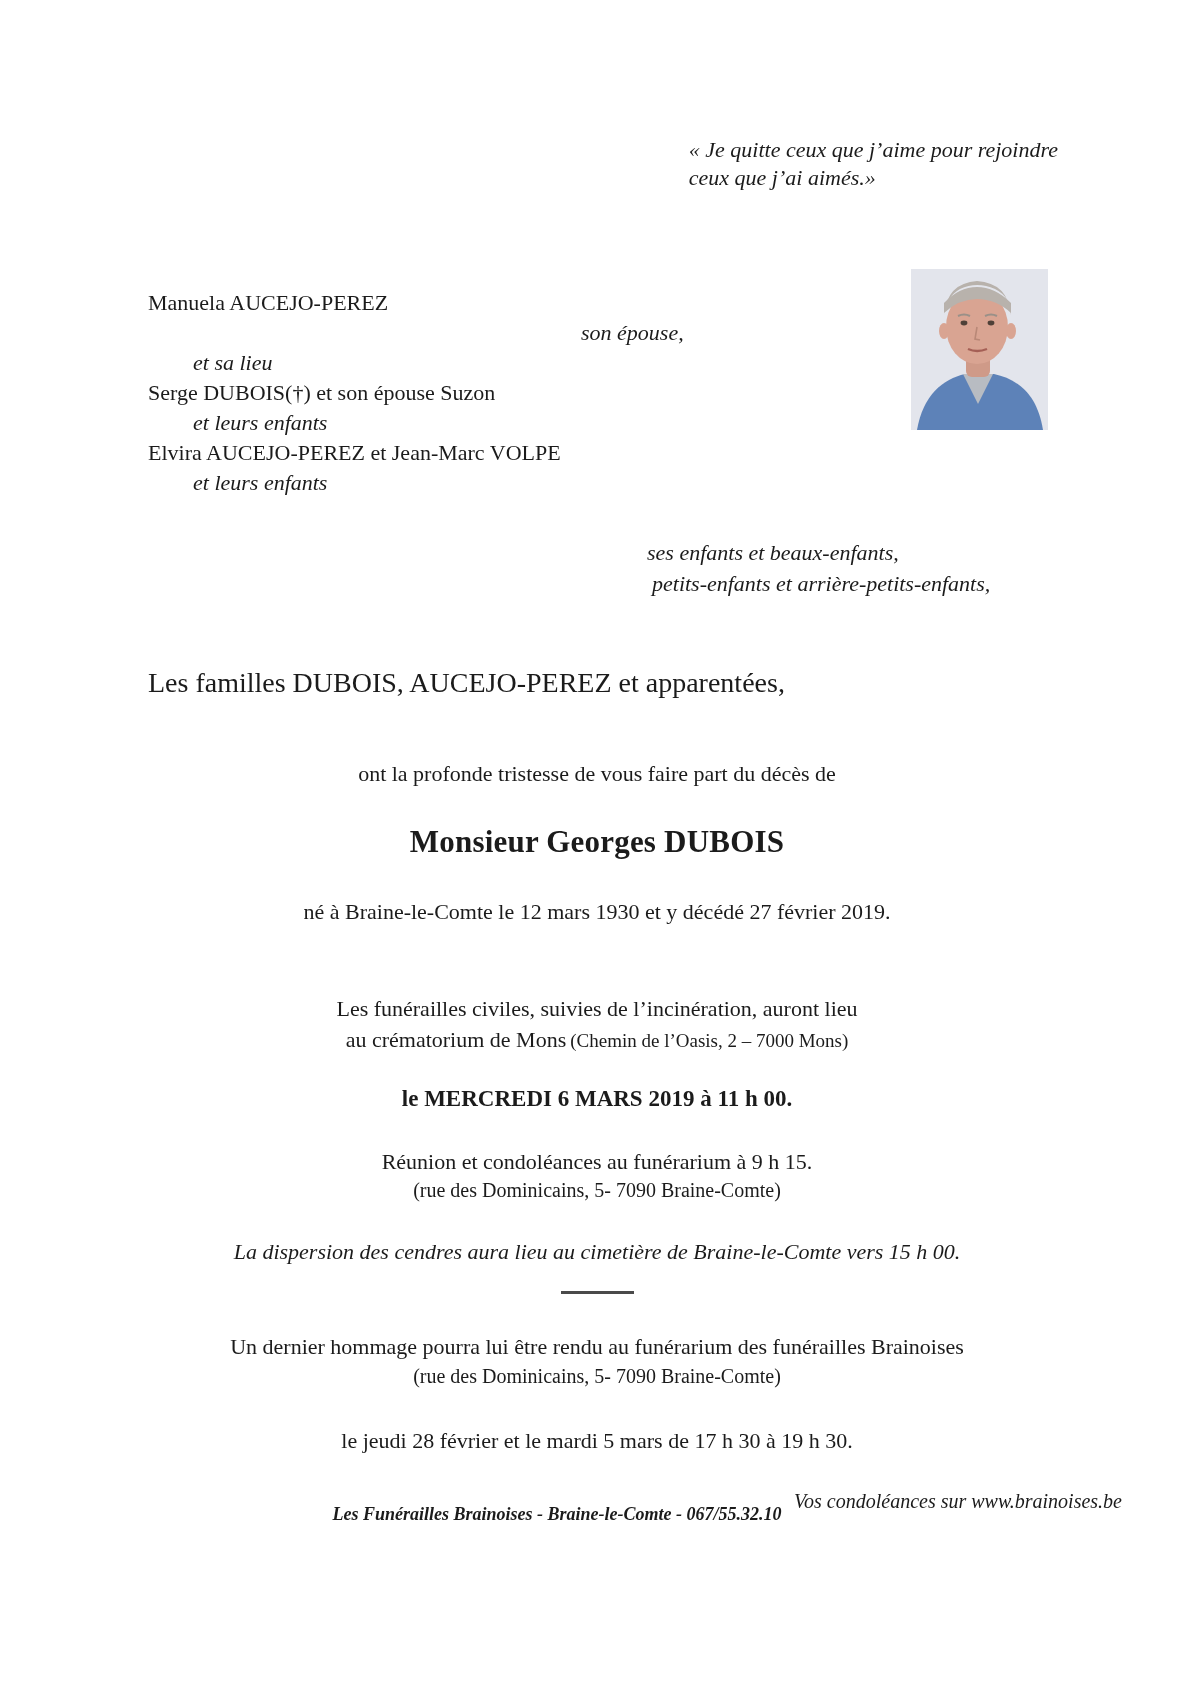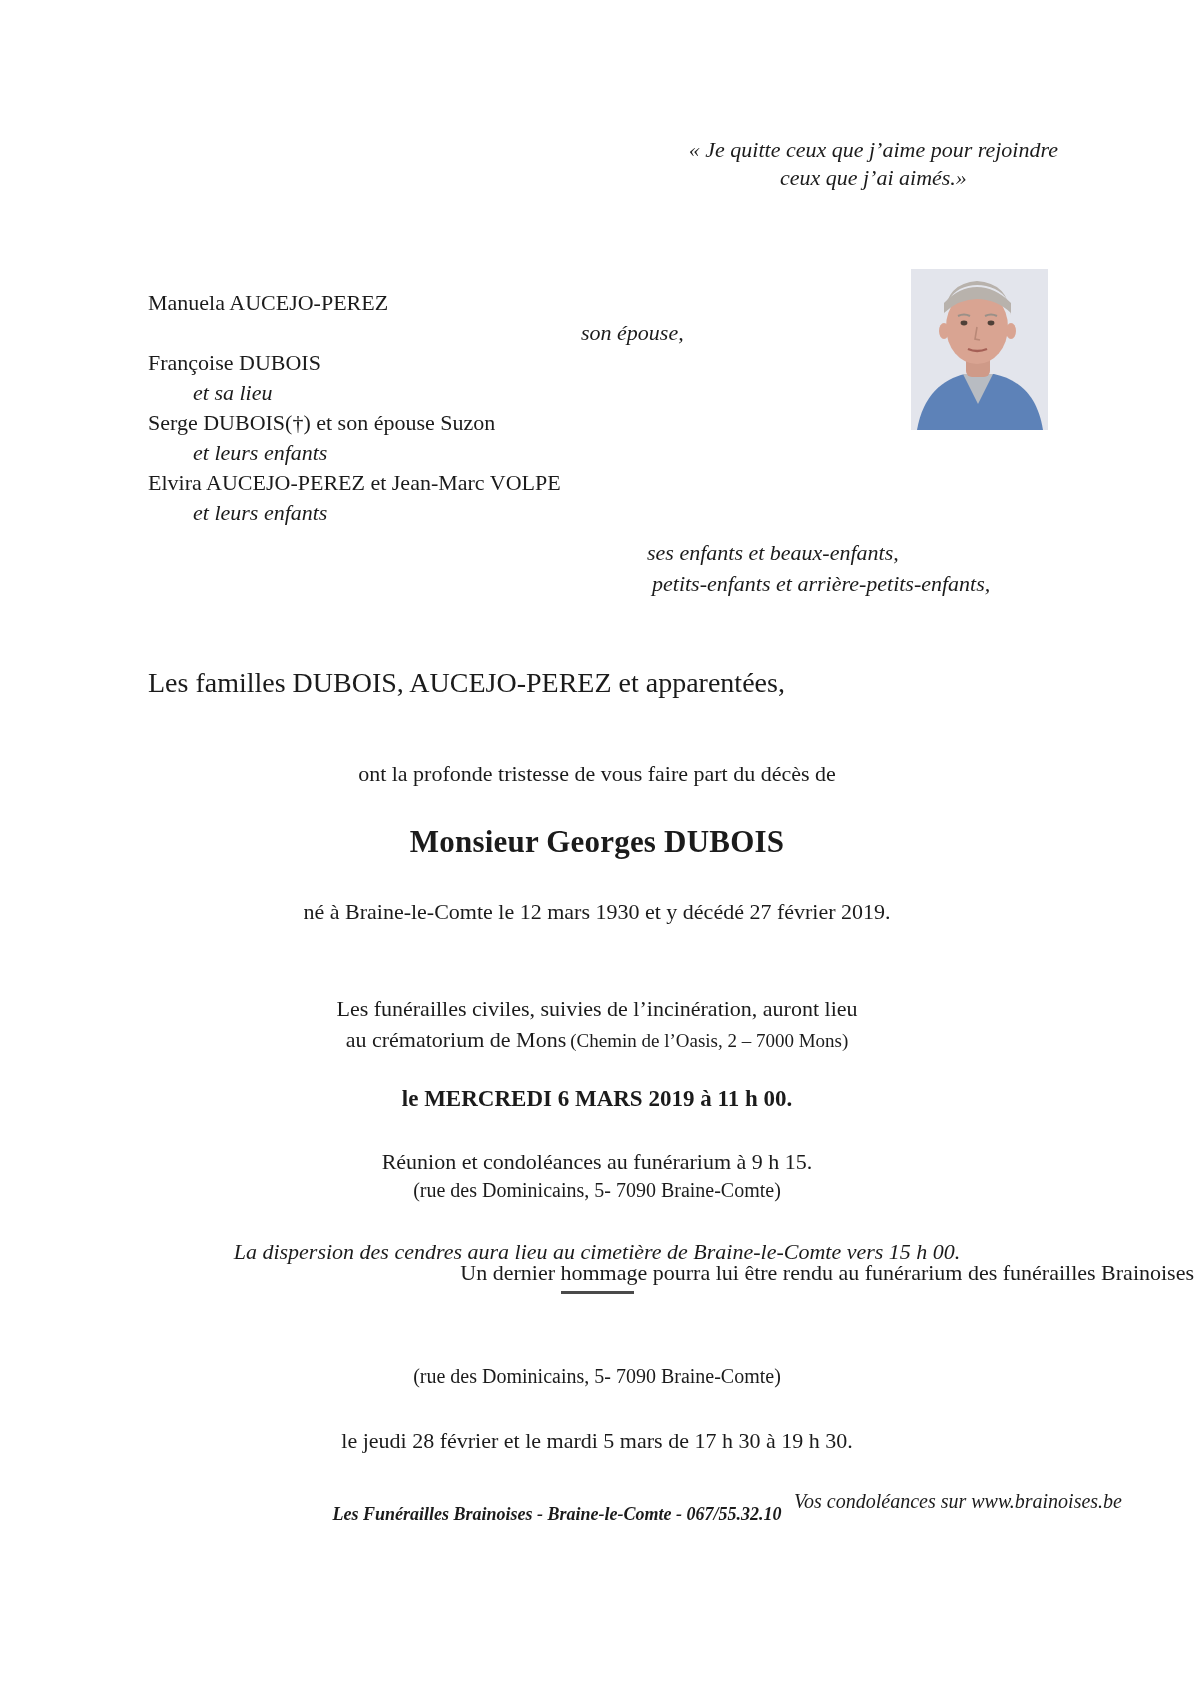--- a/index.html
+++ b/index.html
@@ -1,41 +1,41 @@
 <!DOCTYPE html>
 <html><head>
 <meta charset="utf-8">
 <style>
   html,body { margin:0; padding:0; background:#ffffff; }
   .page {
     position:relative; width:1194px; height:1686px; background:#ffffff;
     font-family:"Liberation Serif", serif; color:#1b1b1b; overflow:hidden;
   }
   .abs { position:absolute; }
-  .quote { top:136px; right:136px; text-align:center; font-style:italic; font-size:22px; line-height:28px; }
+  .quote { top:136px; right:136px; text-align:left; font-style:italic; font-size:22px; line-height:28px; }
   .photo { top:269px; left:911px; width:137px; height:161px; }
   .photo svg { display:block; width:100%; height:100%; }
   .names { top:288px; left:148px; font-size:22px; line-height:30px; }
   .names .rel { font-style:italic; padding-left:433px; }
   .names .ind { font-style:italic; padding-left:45px; }
   .relations { top:537px; left:647px; font-style:italic; font-size:22px; line-height:31px; }
   .relations .r2 { margin-left:5px; }
   .familles { top:667px; left:148px; font-size:28px; }
   .center { left:0; width:100%; text-align:center; }
   .intro { top:761px; font-size:22px; }
   .deceased { top:824px; font-size:31px; font-weight:bold; letter-spacing:0.2px; }
   .life { top:899px; font-size:22px; }
   .ceremony1 { top:993px; font-size:22px; line-height:31px; }
   .paren { font-size:19px; margin-left:4px;margin-top:12px; }
   .datetime { top:1086px; font-size:23px; font-weight:bold; }
   .gathering { top:1149px; font-size:22px; }
   .gathering-addr { top:1179px; font-size:20px; }
   .ashes { top:1239px; font-size:22px; font-style:italic; }
   .divider { top:1291px; left:561px; width:73px; height:0; border-top:3px solid #4a4a4a; }
-  .hommage { top:1260px; font-size:22px;text-align:right; }
+  .hommage { top:1334px; font-size:22px; }
   .tribute-addr { top:1365px; font-size:20px; }
   .times { top:1392px; font-size:22px;margin-top:36px; }
   .condolences { top:1450px; right:72px; font-style:italic; font-size:20px;margin-top:40px; }
   .funeral-home { top:1504px; font-size:18px; font-style:italic; font-weight:bold; padding-right:80px; box-sizing:border-box; }
 </style>
 </head>
 <body>
 
 <div class="page">
 
@@ -60,21 +60,20 @@
       <path d="M47 47 Q53 44 59 47" stroke="#9a9088" stroke-width="2" fill="none"></path>
       <path d="M74 47 Q80 44 86 47" stroke="#9a9088" stroke-width="2" fill="none"></path>
       <path d="M66 58 L64 70 L69 71" stroke="#b98877" stroke-width="1.6" fill="none"></path>
       <path d="M57 80 Q66 84 76 80" stroke="#a55f55" stroke-width="2.4" fill="none"></path>
     </svg>
   </div>
 
   <div class="abs names">
     <div>Manuela AUCEJO-PEREZ</div>
     <div class="rel">son épouse,</div>
-    <div>Françoise DUBOIS</div>
     <div class="ind">et sa lieu</div>
     <div>Serge DUBOIS(†) et son épouse Suzon</div>
     <div class="ind">et leurs enfants</div>
     <div>Elvira AUCEJO-PEREZ et Jean-Marc VOLPE</div>
     <div class="ind">et leurs enfants</div>
   </div>
 
   <div class="abs relations">
     <div>ses enfants et beaux-enfants,</div>
     <div class="r2">petits-enfants et arrière-petits-enfants,</div>

